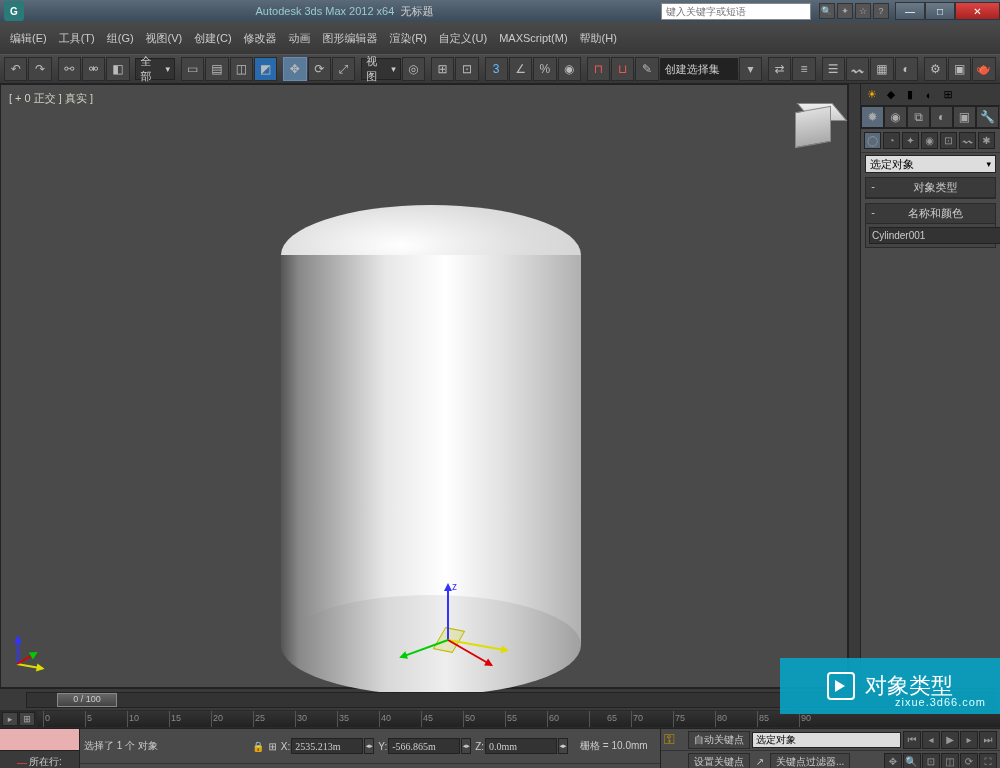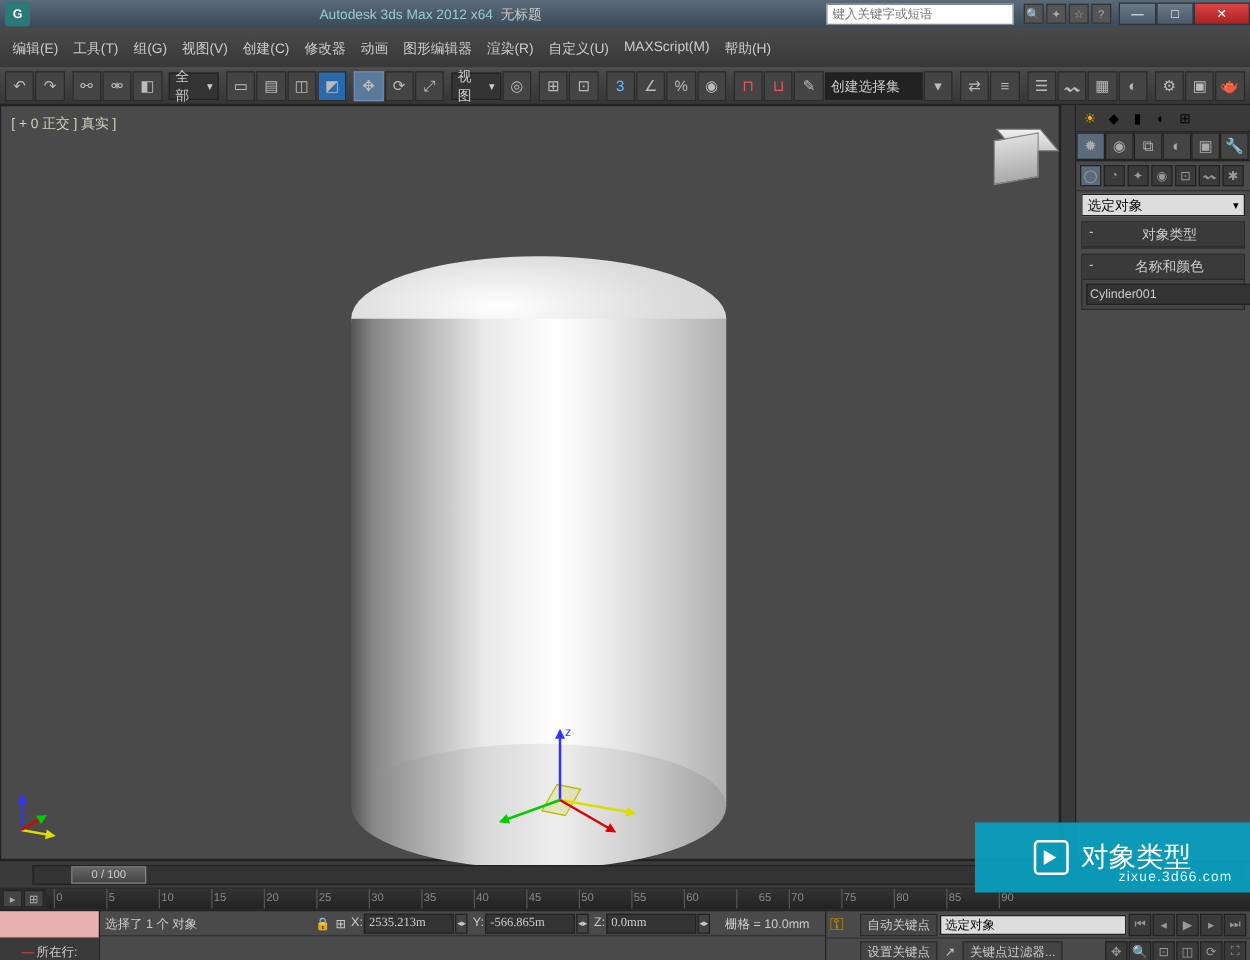--- a/index.html
+++ b/index.html
@@ -84,21 +84,21 @@
 .ruler { flex:1; height:16px; background:linear-gradient(#333,#222); position:relative; overflow:hidden; }
 .tick { position:absolute; top:0; width:1px; height:100%; background:#555; }
 .tick-lbl { position:absolute; top:2px; color:#888; font-size:9px; }
 
 .status { height:46px; background:#4a4a4a; border-top:1px solid #222; display:flex; font-size:10px; color:#ccc; }
 .status-left { width:80px; border-right:1px solid #222; }
 .sl-top { height:22px; background:#e8b0b0; border-bottom:1px solid #222; }
 .sl-bot { height:22px; display:flex; align-items:center; justify-content:center; background:#3a3a3a; gap:2px;}
 .sl-bot span:first-child { color:#e44; }
 .status-mid { flex:1; display:flex; flex-direction:column; }
-.sm-row { height:20px; display:flex; align-items:center; border-bottom:1px solid #333; padding:0 4px; gap:4px; }
+.sm-row { height:35px; display:flex; align-items:center; border-bottom:1px solid #333; padding:0 4px; gap:4px; }
 .coord { display:flex; align-items:center; gap:1px; }
 .coord-lbl { color:#ccc; }
 .coord-in { width:72px; height:16px; background:#333; border:1px solid #222; color:#ccc; padding:0 3px; font-size:10px;font-family:Liberation Serif, serif; }
 .coord-sp { width:10px; height:16px; background:#444; border:1px solid #222; display:flex; align-items:center; justify-content:center; font-size:7px; }
 .lock { margin-left:4px; color:#aaa; }
 .grid-lbl { margin-left:8px; }
 .status-right { width:340px; display:flex; flex-direction:column; border-left:1px solid #222; }
 .sr-row { height:22px; display:flex; align-items:center; gap:2px; padding:0 3px; border-bottom:1px solid #333; }
 .sbtn { height:18px; padding:0 5px; background:#444; border:1px solid #2a2a2a; font-size:10px; color:#ccc; display:flex; align-items:center; }
 .sin { height:16px; background:#ddd; border:1px solid #222; color:#000; padding:0 3px; font-size:10px; flex:1; }

